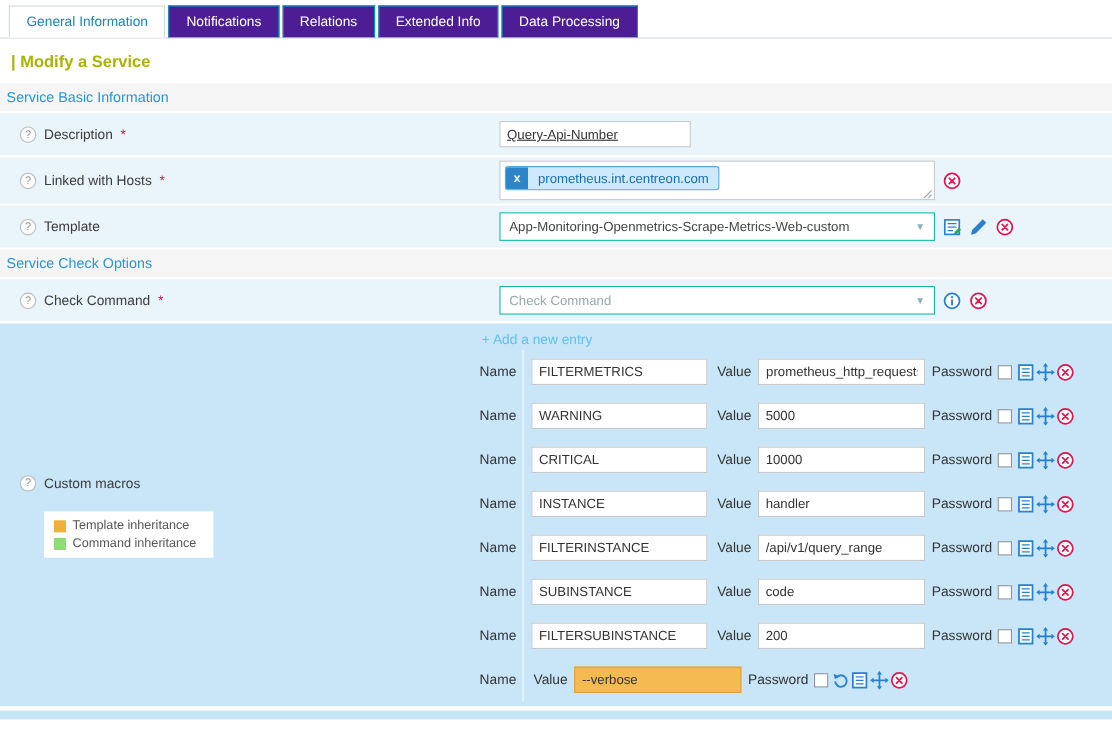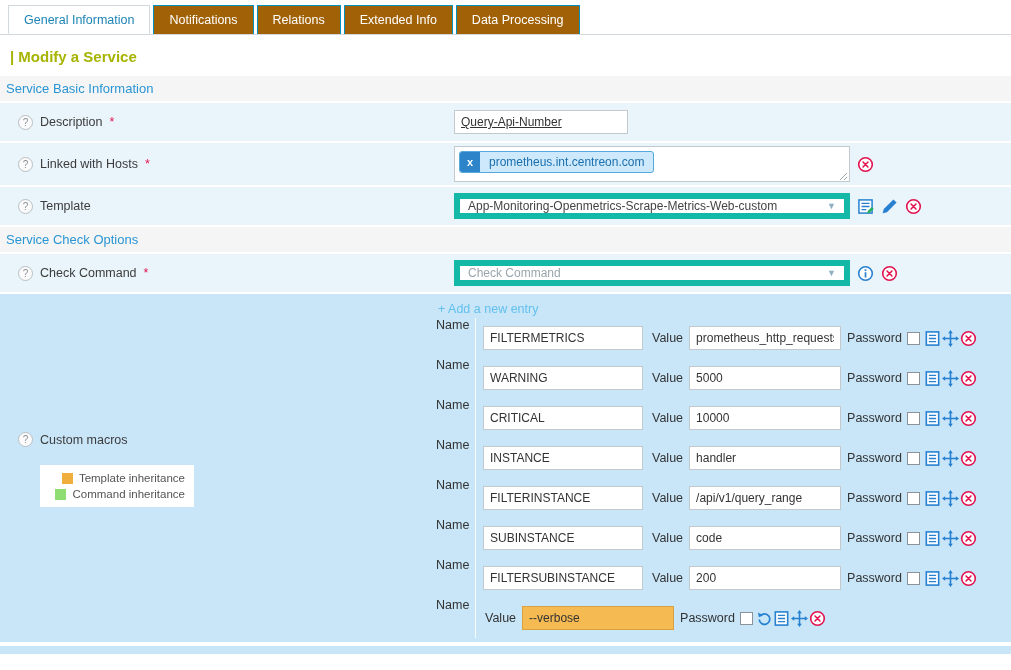--- a/index.html
+++ b/index.html
@@ -1,21 +1,21 @@
 <!DOCTYPE html>
 <html><head>
 <meta charset="utf-8">
 <style>
   * { margin:0; padding:0; box-sizing:border-box; }
   html,body { width:1011px; height:670px; overflow:hidden; }
   body { font-family:"Liberation Sans","DejaVu Sans",sans-serif; background:#fff; font-size:12.5px; color:#333; }
 
   
   .tabbar { display:flex; gap:3px; padding:5px 0 0 8px; border-bottom:1px solid #d2d9dd; }
-  .tab { background:#a16207; border:1px solid #0092ba; border-bottom:none; color:#fff; height:29px; line-height:28px; padding:0 15px; font-size:12.5px; cursor:pointer; white-space:nowrap; }
+  .tab { background:#4c1d95; border:1px solid #0092ba; border-bottom:none; color:#fff; height:29px; line-height:28px; padding:0 15px; font-size:12.5px; cursor:pointer; white-space:nowrap; }
   .tab.active { background:#fff; border:1px solid #d2d9dd; border-bottom:1px solid #fff; color:#1d84b5; margin-bottom:-1px; }
 
   .page-title { color:#a6b400; font-size:15px; font-weight:bold; padding:13px 0 11px 10px; }
   .section-header { background:#f5f5f5; color:#2a95d4; font-size:13px; height:27px; display:flex; align-items:center; padding-left:6px; border-bottom:2px solid #fff; }
 
   
   .form-row { display:flex; align-items:center; background:#e9f4fb; border-bottom:2px solid #fff; min-height:40px; padding-left:18px; }
   .row-hosts { min-height:44px; }
   .label-col { width:436px; display:flex; align-items:center; gap:7px; color:#3c3c3c; flex-shrink:0; }
   .help { width:15px; height:15px; border-radius:50%; border:1px solid #b9bfc3; background:#fbfbfb; color:#8a9196; font-size:10px; display:flex; align-items:center; justify-content:center; flex-shrink:0; cursor:pointer; }
@@ -24,43 +24,43 @@
 
   input.text { height:24px; border:1px solid #c3c9cd; background:#fff; padding:0 6px; font-size:12px; color:#333; font-family:inherit; }
   .desc-input { width:174px;text-decoration:underline; }
 
   .hosts-box { width:396px; min-height:36px; background:#fff; border:1px solid #c3c9cd; position:relative; padding:4px; }
   .chip { display:inline-flex; height:22px; border:1px solid #57a9dc; border-radius:3px; overflow:hidden; background:#cde9fb; }
   .chip-x { width:20px; background:#2d84c8; color:#fff; font-size:11px; font-weight:bold; display:flex; align-items:center; justify-content:center; cursor:pointer; }
   .chip-label { padding:0 9px; display:flex; align-items:center; color:#1b6fae; font-size:12px; }
   .resize-handle { position:absolute; right:1px; bottom:1px; width:10px; height:10px; cursor:nwse-resize; }
 
-  .fake-select { width:396px; height:26px; border:6px solid #14b8a6; background:#fff; display:flex; align-items:center; justify-content:space-between; padding:0 8px; cursor:pointer; }
+  .fake-select { width:396px; height:26px; border:1px solid #14b8a6; background:#fff; display:flex; align-items:center; justify-content:space-between; padding:0 8px; cursor:pointer; }
   .fake-select .sel-text { font-size:12px; color:#444; white-space:nowrap; overflow:hidden; }
   .fake-select.placeholder .sel-text { color:#9aa6ad; }
   .arrow { color:#8fb0c3; font-size:9px; margin-left:6px; flex-shrink:0; }
 
   .ic { width:17px; height:17px; display:inline-flex; align-items:center; justify-content:center; cursor:pointer; flex-shrink:0; }
   .ic.small { width:15px; height:15px; }
 
   
   .macros { display:flex; background:#c8e6f8; padding-bottom:4px; }
   .macros-left { width:436px; padding-left:18px; flex-shrink:0; }
   .macros-label { display:flex; align-items:center; gap:7px; color:#3c3c3c; padding-top:138px; }
-  .legend { width:154px; background:#fff; margin:18px 0 0 22px; padding:7px 9px; display:flex; flex-direction:column; gap:4px;align-items:flex-end; }
+  .legend { width:154px; background:#fff; margin:18px 0 0 22px; padding:7px 9px; display:flex; flex-direction:column; gap:4px; }
   .legend-item { display:flex; align-items:center; gap:6px; font-size:11.5px; color:#555; }
   .swatch { width:11px; height:11px; flex-shrink:0; }
   .sw-template { background:#f0ae3c; }
   .sw-command { background:#8fdc73; }
 
   .macros-right { flex:1; min-width:0; }
   .add-entry { color:#63c0ee; padding:8px 0 2px 2px; cursor:pointer; }
   .macro-row { display:flex; align-items:center; height:40px; }
   .m-label { color:#333; white-space:nowrap; }
-  .name-cell { width:40px; height:100%; display:flex; align-items:flex-start; border-right:1px solid rgba(255,255,255,.85); flex-shrink:0; }
+  .name-cell { width:40px; height:100%; display:flex; align-items:center; border-right:1px solid rgba(255,255,255,.85); flex-shrink:0; }
   .m-name { width:160px; margin-left:7px; }
   .v-label { margin-left:9px; }
   .m-value { width:152px; margin-left:6px; }
   .p-label { margin-left:6px; }
   .checkbox { width:13px; height:13px; border:1px solid #8b9298; background:#fff; margin:0 4px 0 5px; cursor:pointer; flex-shrink:0; }
   .icons { display:flex; align-items:center; gap:1px; }
   input.inherited { background:#f6ba52; border-color:#d9a23e; }
   .bottom-strip { height:8px; background:#c8e6f8; margin-top:4px; }
 </style>
 </head>

